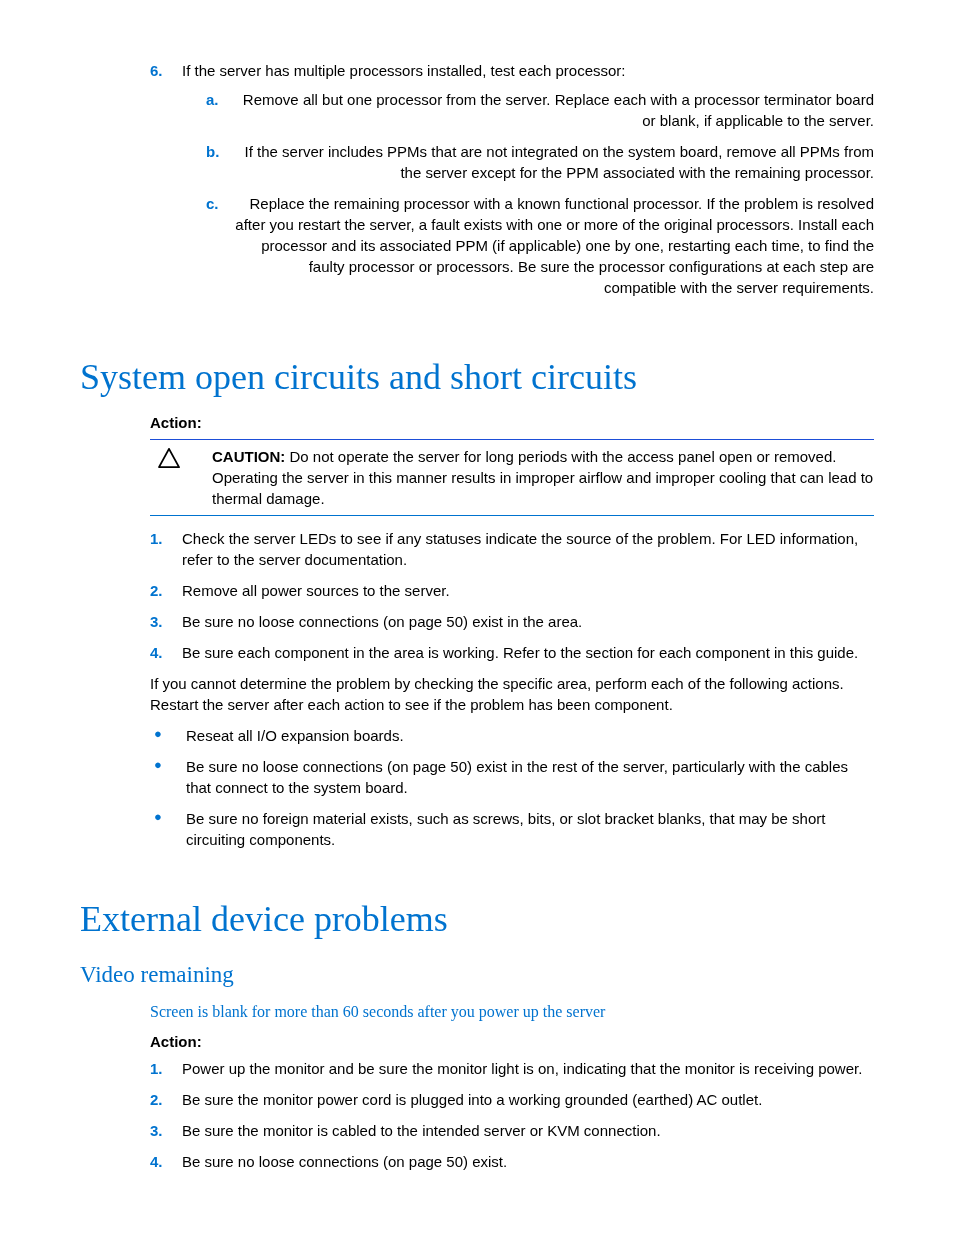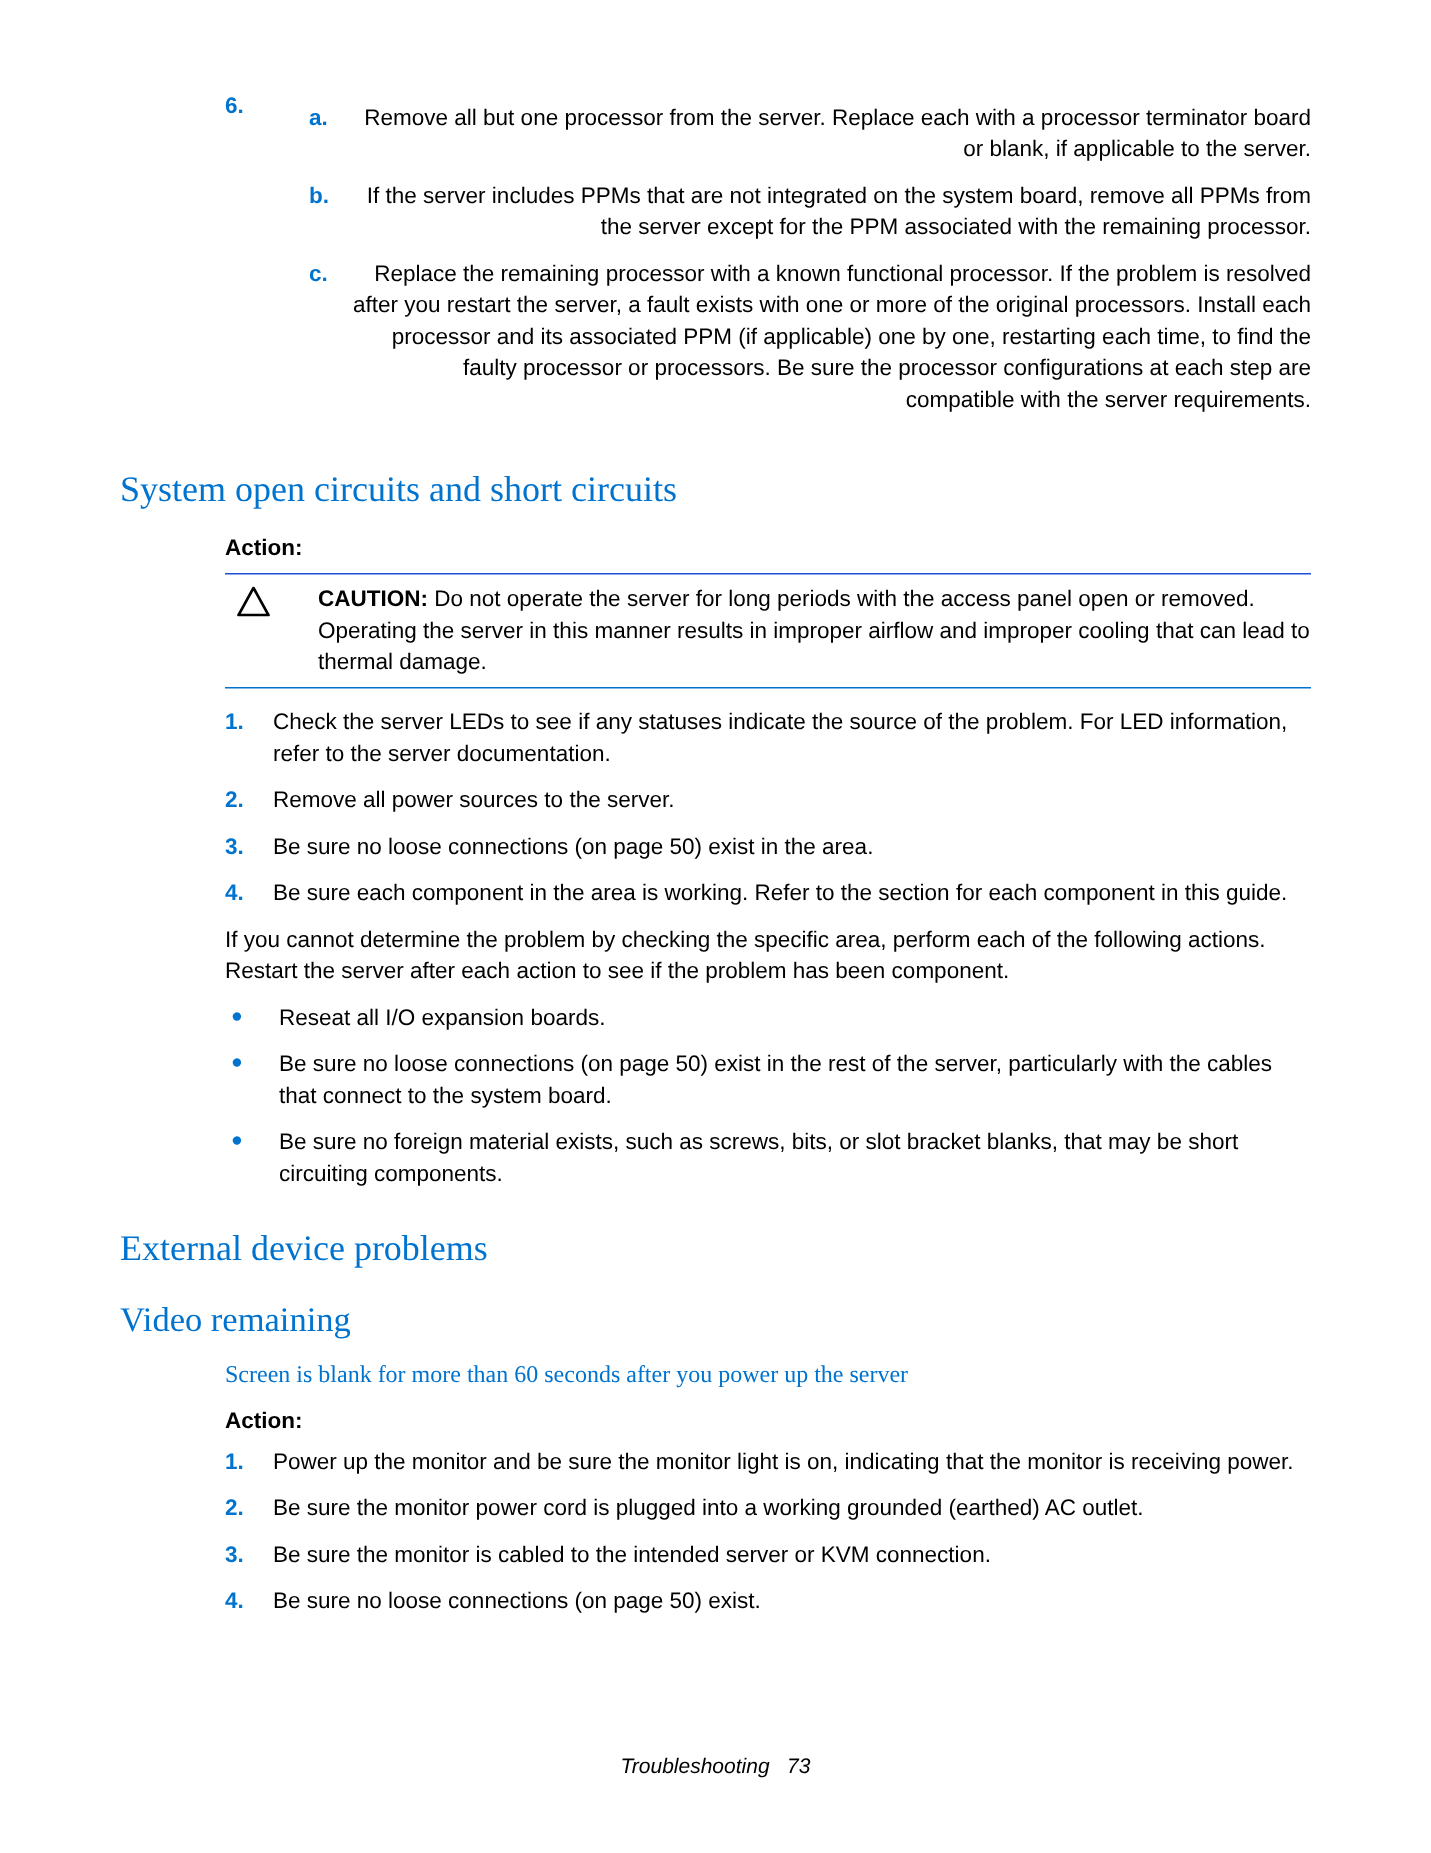--- a/index.html
+++ b/index.html
@@ -60,22 +60,22 @@
     text-align: left;
     padding-left: 4px;
   }
   .ul-bullet .body {
     flex: 1;
   }
   h1 {
     font-family: Georgia, 'Times New Roman', serif;
     font-weight: normal;
     color: #0073cf;
-    font-size: 24px;
-    margin: 24px 0 10px 0;
+    font-size: 36px;
+    margin: 44px 0 10px 0;
   }
   h2 {
     font-family: Georgia, 'Times New Roman', serif;
     font-weight: normal;
     color: #0073cf;
     font-size: 23px;
     margin: 14px 0 8px 0;
   }
   h3 {
     font-family: Georgia, 'Times New Roman', serif;
@@ -127,20 +127,21 @@
     font-style: italic;
   }
 </style>
 </head>
 <body>
 
 <ol class="ol-num indent-block">
   <li>
     <span class="marker">6.</span>
     <div class="body">
+      <span>If the server has multiple processors installed, test each processor:</span>
       <ol class="ol-alpha">
         <li>
           <span class="marker">a.</span>
           <span class="body">Remove all but one processor from the server. Replace each with a processor terminator board or blank, if applicable to the server.</span>
         </li>
         <li>
           <span class="marker">b.</span>
           <span class="body">If the server includes PPMs that are not integrated on the system board, remove all PPMs from the server except for the PPM associated with the remaining processor.</span>
         </li>
         <li>

